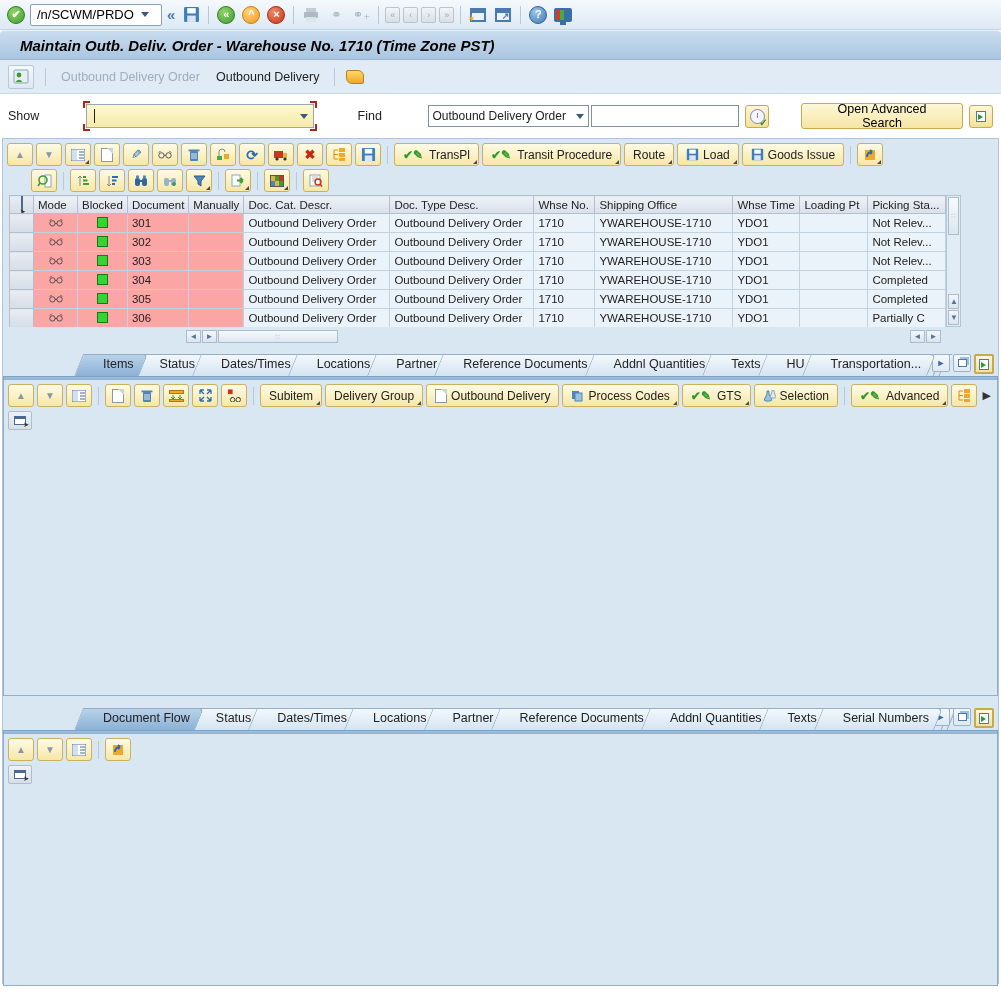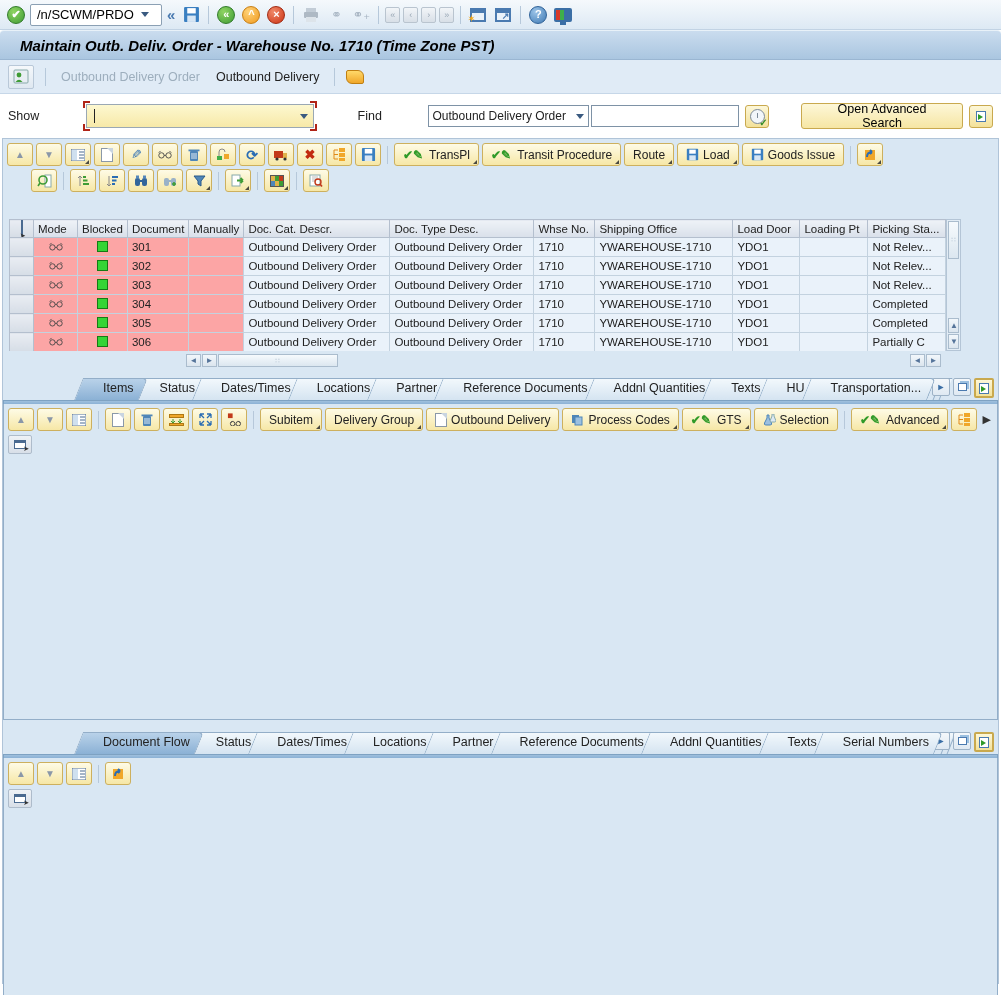--- a/index.html
+++ b/index.html
@@ -85,21 +85,21 @@
   .redx { color:#c22a10; font-weight:bold; font-size:13px; }
   .refr { color:#2a6db4; font-weight:bold; font-size:14px; }
   .penc { color:#2a6db4; font-size:13px; transform:scaleX(-1);}
   .chkpen { color:#2f9a28; font-weight:bold; font-size:12px; margin-right:2px;}
   .pageico { width:12px; height:14px; background:#fff; border:1px solid #8a98a8; position:relative;}
   .pageico:after{content:'';position:absolute;right:-1px;top:-1px;border:3px solid #c8d4e0;
     border-left-color:transparent;border-bottom-color:transparent;}
   .led { width:11px; height:11px; background:#35d435; border:1px solid #157a15; display:inline-block;}
 
   
-  .gridwrap { display:flex; margin-left:6px;margin-top:24px; }
+  .gridwrap { display:flex; margin-left:6px; }
   table.grid { border-collapse:collapse; table-layout:fixed; font-size:11.5px; }
   .grid th { background:linear-gradient(#eef2f7,#d9e0ea); border:1px solid #b4bfce; font-weight:normal;
     text-align:left; padding:1px 4px; height:18px; white-space:nowrap; overflow:hidden; }
   .grid td { border:1px solid #c3d2df; padding:1px 4px; height:19px; white-space:nowrap; overflow:hidden; }
   td.sel, th.sel { background:linear-gradient(#e9edf3,#d6dde6); border:1px solid #b4bfce; padding:0; text-align:center;}
   td.c { background:#fca5a5; }
   td.n { background:#eaf2fa; }
   .clip { height:132px; overflow:hidden; }
   .vsb { width:15px; border:1px solid #b4c5d6; background:#e2ecf5; display:flex; flex-direction:column; height:132px;}
   .vsb .thumb { height:38px; border:1px solid #aabccd; background:linear-gradient(#f6fafd,#dce7f0); margin:1px;
@@ -475,21 +475,21 @@
             <tr>
         <th class="sel"><span class="gridglyph" style="margin:2px auto"></span></th>
         <th>Mode</th>
         <th>Blocked</th>
         <th>Document</th>
         <th>Manually</th>
         <th>Doc. Cat. Descr.</th>
         <th>Doc. Type Desc.</th>
         <th>Whse No.</th>
         <th>Shipping Office</th>
-        <th>Load Door</th>
+        <th>Whse Time</th>
         <th>Loading Pt</th>
         <th>Picking Sta...</th>
       </tr>
       <tr>
         <td class="sel"></td>
         <td class="c" style="text-align:center"><svg width="16" height="9" viewBox="0 0 18 10" style="display:inline">
                   <path d="M2 3 4 1M16 3 14 1M8 6h2" stroke="#444" fill="none"></path>
                   <circle cx="5" cy="6" r="3" fill="none" stroke="#444"></circle>
                   <circle cx="13" cy="6" r="3" fill="none" stroke="#444"></circle>
                 </svg></td>

